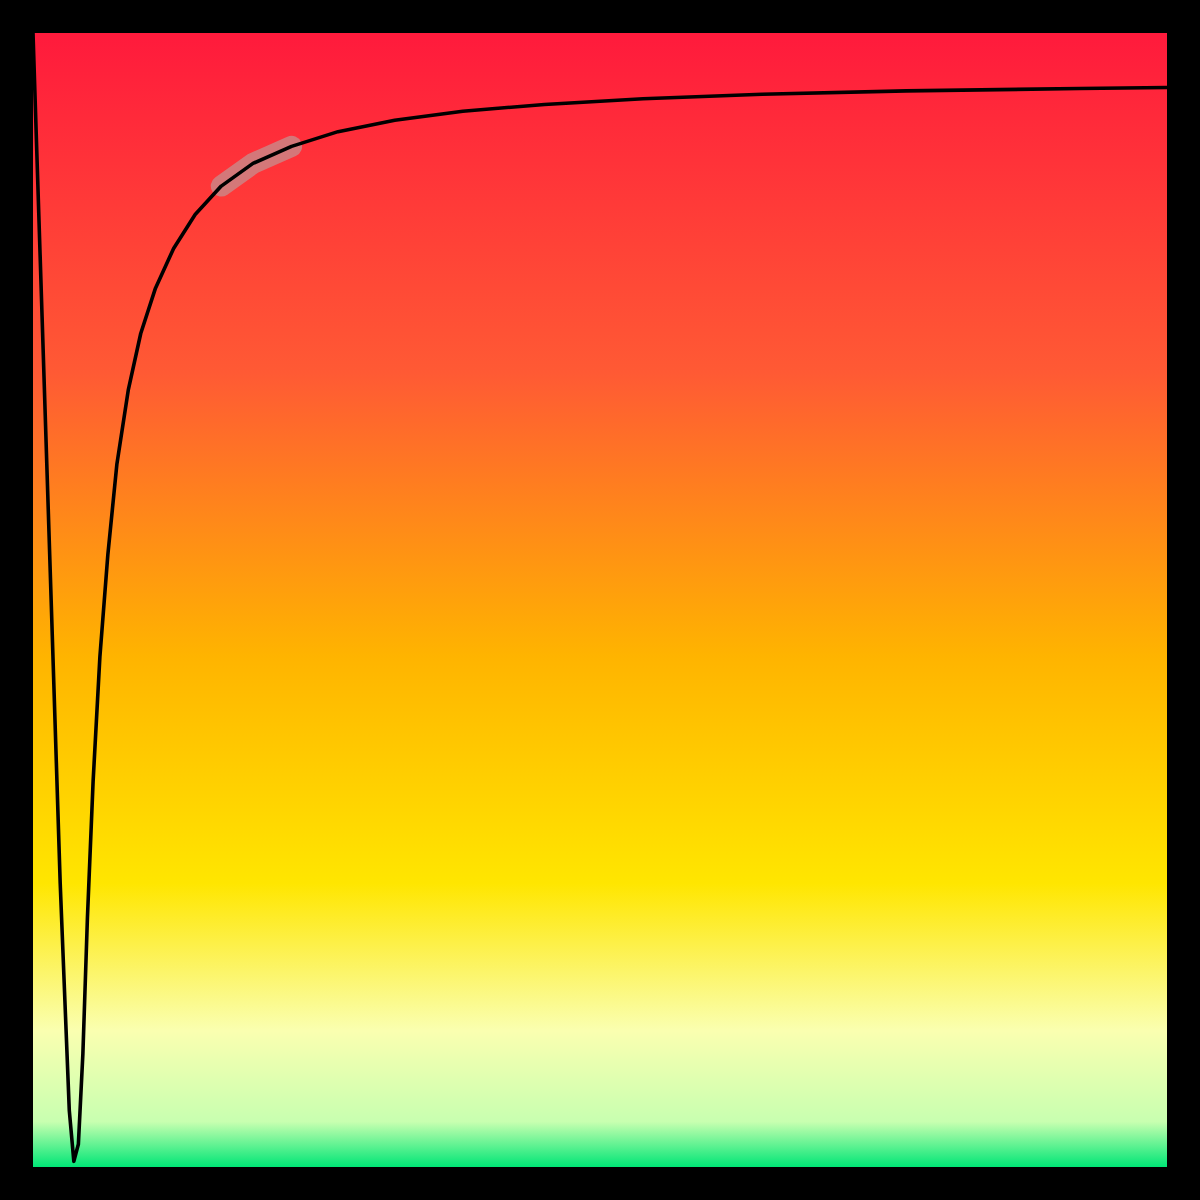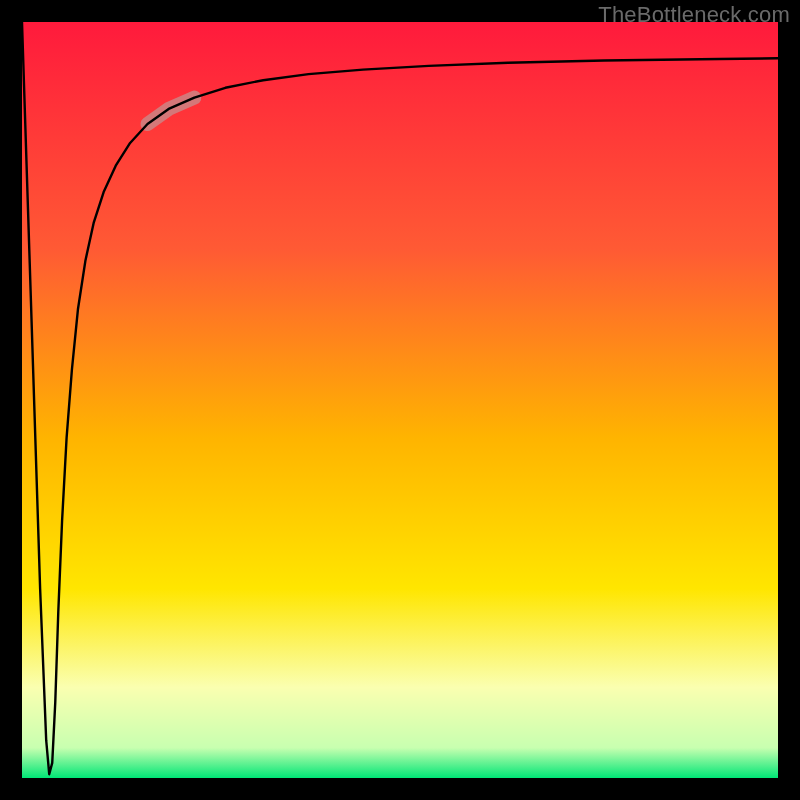--- a/index.html
+++ b/index.html
@@ -40,21 +40,20 @@
     top: 0;
     width: 756px;
     height: 756px;
     display: block;
   }
 </style>
 </head>
 <body>
 
 <div class="container">
-  <div class="watermark">TheBottleneck.com</div>
 
   <div class="frame">
     <svg class="plot-svg" viewBox="0 0 756 756" preserveAspectRatio="none">
       <defs>
         <linearGradient id="bg-grad" x1="0" y1="0" x2="0" y2="1">
 
         <stop offset="0%" stop-color="#ff1a3c"></stop>
             <stop offset="30%" stop-color="#ff5a34"></stop>
             <stop offset="55.00000000000001%" stop-color="#ffb400"></stop>
             <stop offset="75%" stop-color="#ffe600"></stop>

